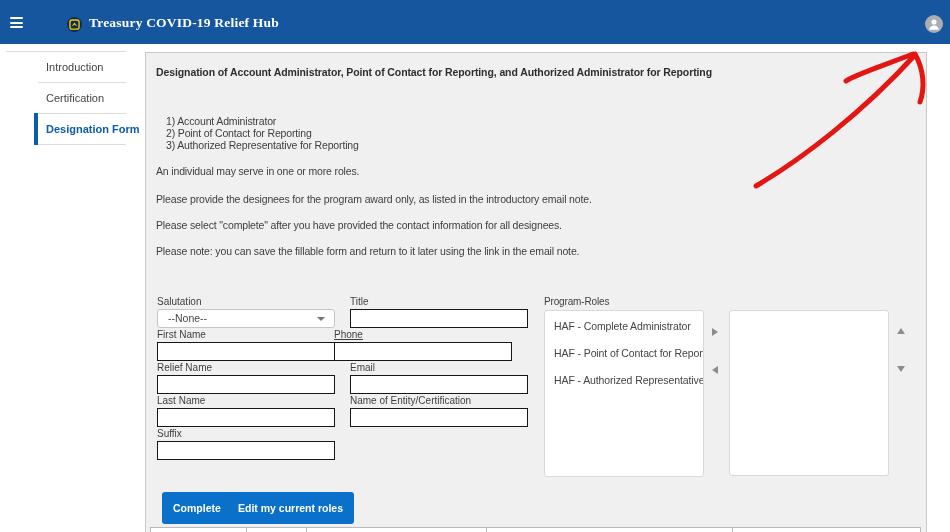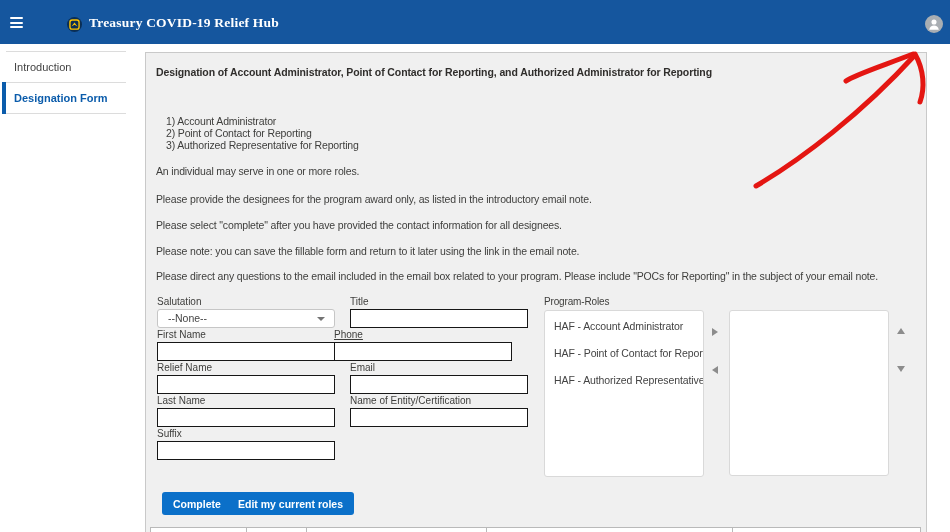--- a/index.html
+++ b/index.html
@@ -23,21 +23,21 @@
     color:#ffffff; letter-spacing:0.2px; white-space:nowrap;
   }
   .avatar { position:absolute; left:925px; top:15px; width:18px; height:18px; cursor:pointer; }
 
   
   .sidebar { position:absolute; left:0; top:44px; width:133px; height:488px; background:#fff; }
   .nav-list { position:absolute; left:6px; top:7px; width:120px; border-top:1px solid #dcdcdc; }
   .nav-item {
     position:relative; height:31px; border-bottom:1px solid #dcdcdc;
     display:flex; align-items:center; padding-left:8px;
-    font-size:11px; color:#444; cursor:pointer; white-space:nowrap;
+    font-size:11px; color:#444; cursor:pointer; white-space:nowrap;margin-left:32px;
   }
   .nav-item.active { color:var(--active-blue,#0b5cab); font-weight:600; }
   .nav-item.active::before {
     content:""; position:absolute; left:-4px; top:-1px; bottom:-1px; width:4px;
     background:var(--active-blue,#0b5cab);
   }
 
   
   .panel {
     position:absolute; left:145px; top:52px; width:782px; height:560px;
@@ -70,21 +70,21 @@
   }
   .opt { height:27px; line-height:21px; padding:0 9px; font-size:10.5px; color:#444;
          white-space:nowrap; overflow:hidden; cursor:pointer; letter-spacing:-0.1px; }
   .tri { position:absolute; width:0; height:0; cursor:pointer; }
   .tri-r { border-top:4px solid transparent; border-bottom:4px solid transparent; border-left:6px solid #8c8c8c; }
   .tri-l { border-top:4px solid transparent; border-bottom:4px solid transparent; border-right:6px solid #8c8c8c; }
   .tri-u { border-left:4px solid transparent; border-right:4px solid transparent; border-bottom:6px solid #8c8c8c; }
   .tri-d { border-left:4px solid transparent; border-right:4px solid transparent; border-top:6px solid #8c8c8c; }
 
   .btn {
-    position:absolute; height:23px; top:439px;
+    position:absolute; height:32px; top:439px;
     background:var(--button-blue,#0b70c9); color:#fff; border:none; border-radius:3px;
     font-family:"Liberation Sans",sans-serif; font-size:10.5px; font-weight:600;
     padding:0 11px; cursor:pointer; white-space:nowrap;
   }
 
   
   .btable { position:absolute; left:4px; top:474px; width:771px; height:16px;
             background:#fff; border:1px solid #b9b9b9; }
   .btable .col { position:absolute; top:0; bottom:0; width:1px; background:#b9b9b9; }
 
@@ -113,40 +113,42 @@
     <circle cx="12" cy="9.3" r="3.4" fill="#ffffff"></circle>
     <path d="M 5.6 19.6 C 6.2 15.6 9 14 12 14 C 15 14 17.8 15.6 18.4 19.6 Z" fill="#ffffff"></path>
   </svg>
 </div>
 
 <nav class="sidebar">
   <div class="nav-list">
     <div class="nav-item">
       <span>Introduction</span>
     </div>
+    <div class="nav-item">
+      <span>Certification</span>
+    </div>
     <div class="nav-item active">
       <span>Designation Form</span>
     </div>
   </div>
 </nav>
 
 <main class="panel">
 
   <div class="p-text p-head" style="left:10px; top:13px;">Designation of Account Administrator, Point of Contact for Reporting, and Authorized Administrator for Reporting</div>
 
 
   <div class="p-text" style="left:20px; top:62px;text-align:center;">1) Account Administrator</div>
   <div class="p-text" style="left:20px; top:74px;">2) Point of Contact for Reporting</div>
   <div class="p-text" style="left:20px; top:86px;">3) Authorized Representative for Reporting</div>
 
   <div class="p-text" style="left:10px; top:140px;">Please provide the designees for the program award only, as listed in the introductory email note.</div>
   <div class="p-text" style="left:10px; top:112px;">An individual may serve in one or more roles.</div>
   <div class="p-text" style="left:10px; top:166px;">Please select "complete" after you have provided the contact information for all designees.</div>
   <div class="p-text" style="left:10px; top:192px;">Please note: you can save the fillable form and return to it later using the link in the email note.</div>
-  <div class="p-text" style="left:10px; top:217px;">Please direct any questions to the email included in the email box related to your program. Please include "POCs for Reporting" in the subject of your email note.</div>
 
   <div class="fld" style="left:11px; top:243px;">
     <span class="lbl">Salutation</span>
     <div class="dd">
       <span class="dd-value">--None--</span>
       <span class="caret-down"></span>
     </div>
   </div>
 
   <div class="fld" style="left:11px; top:276px;">
@@ -185,21 +187,21 @@
   </div>
 
   <div class="fld" style="left:204px; top:342px;">
     <span class="lbl">Name of Entity/Certification</span>
     <input class="txt" type="text" value="" style="">
   </div>
 
   <div class="p-text" style="left:398px; top:243px; font-size:10px;">Program-Roles</div>
 
   <div class="listbox" style="left:398px; top:257px; height:167px;">
-    <div class="opt">HAF - Account Administrator</div>
+    <div class="opt">HAF - Complete Administrator</div>
     <div class="opt">HAF - Point of Contact for Reporting</div>
     <div class="opt">HAF - Authorized Representative fo...</div>
   </div>
 
   <span class="tri tri-r" style="left:566px; top:275px;"></span>
   <span class="tri tri-l" style="left:566px; top:313px;"></span>
 
   <div class="listbox" style="left:583px; top:257px; height:166px;"></div>
 
   <span class="tri tri-u" style="left:751px; top:275px;"></span>

